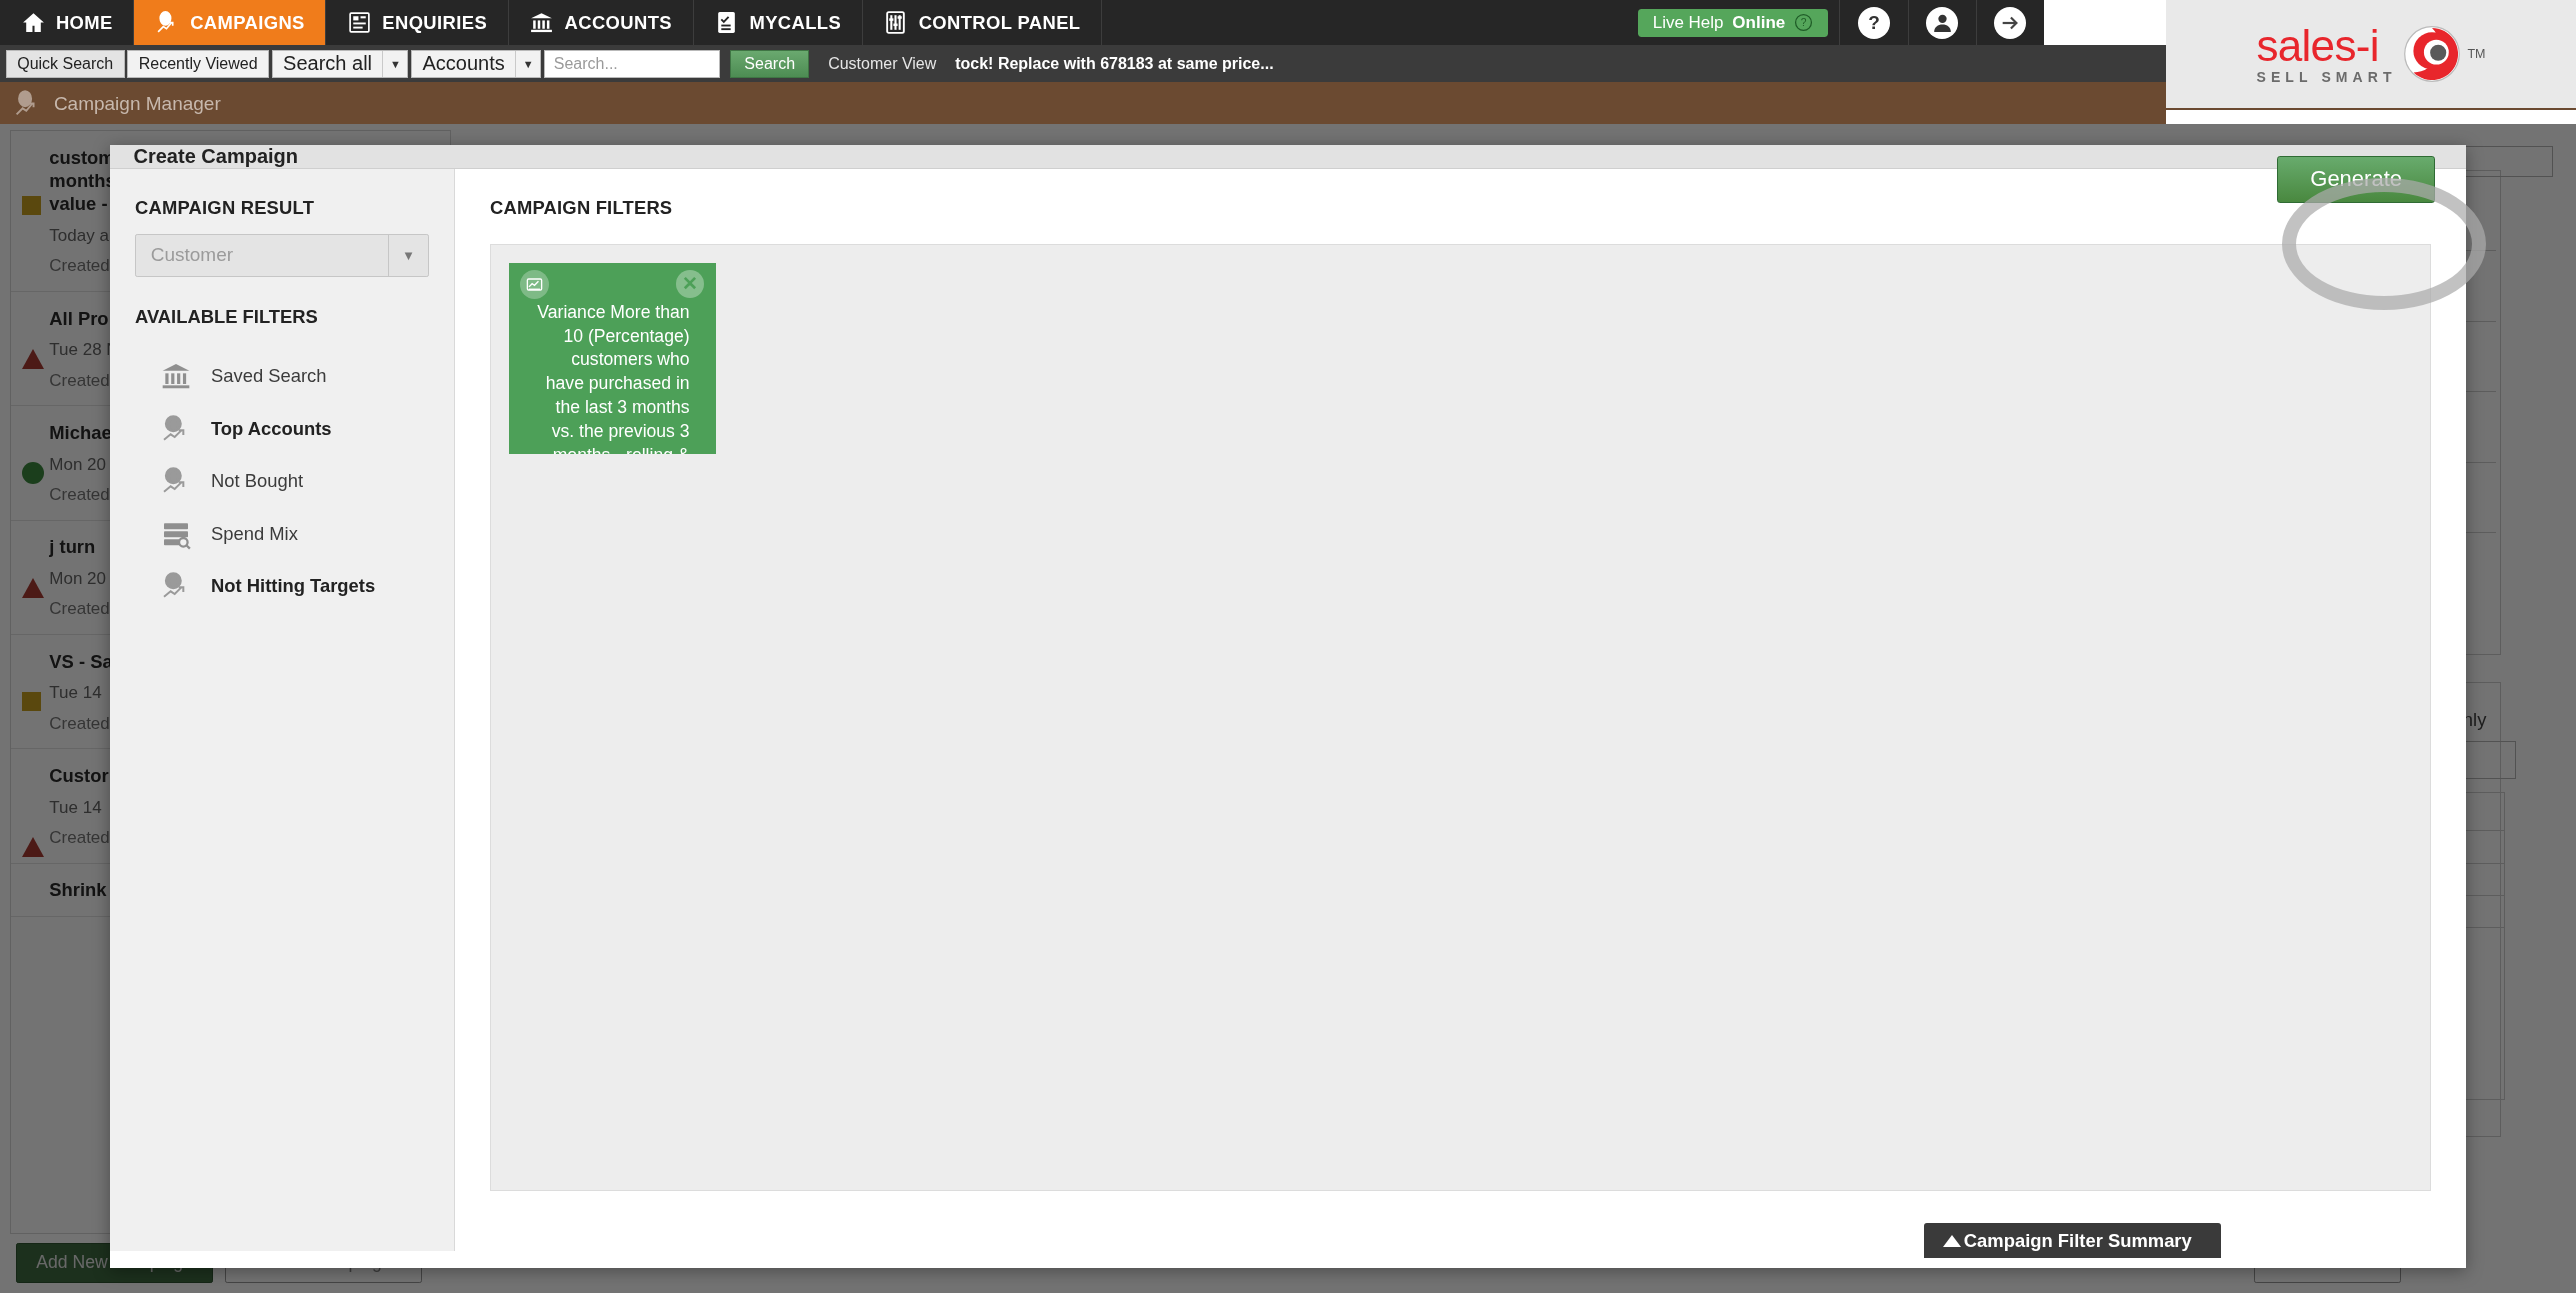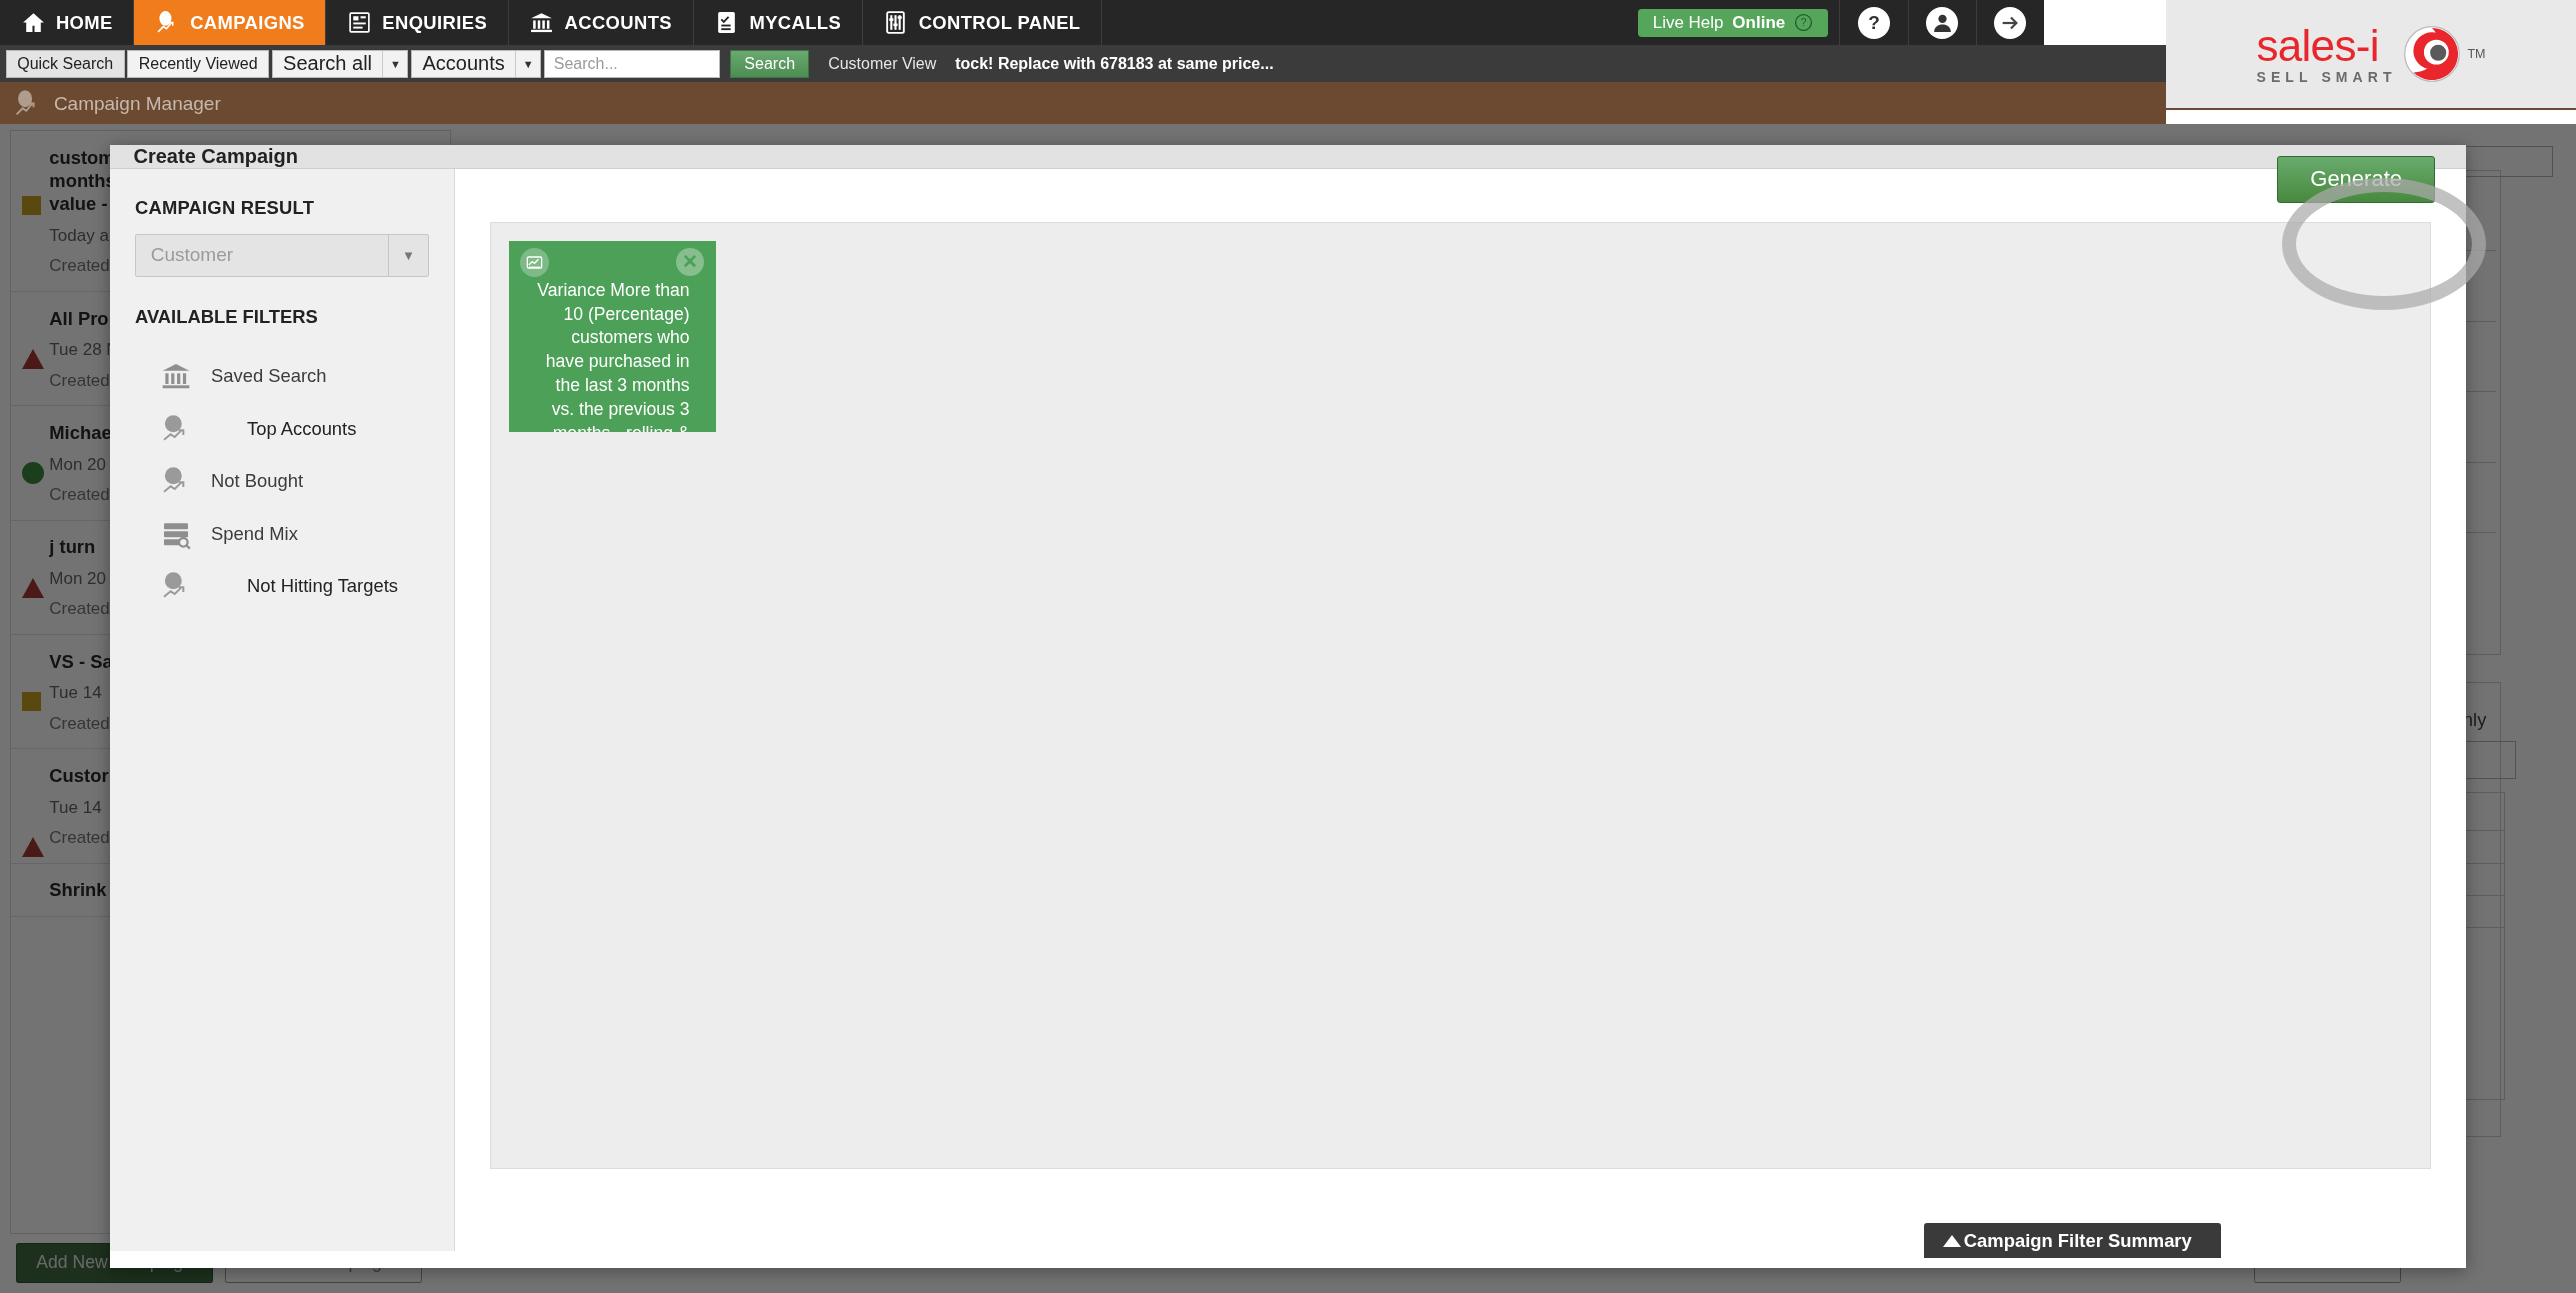--- a/index.html
+++ b/index.html
@@ -146,21 +146,21 @@
     margin-top:14.7px; height:43px; background:#e4e4e4; border:0.7px solid #c6c6c6;
     display:flex; align-items:center; border-radius:2.2px;
   }
   .select-box .val { flex:1; padding-left:14.7px; font-size:19px; color:#9b9b9b; }
   .select-box .car { width:40px; height:100%; border-left:0.7px solid #c6c6c6; display:flex; align-items:center; justify-content:center; font-size:13.2px; color:#777; }
   .filters-label { margin-top:29px; font-size:18.4px; font-weight:bold; color:#222; }
   .filter-list { margin-top:22px; }
   .filter-item { display:flex; align-items:center; gap:19px; padding:10.3px 0 10.3px 25px; }
   .filter-ico { width:32px; height:32px; flex:0 0 32px; }
   .filter-name { font-size:18.4px; color:#3b3b3b; }
-  .filter-name.bold { font-weight:normal; color:#222;margin-left:36px; }
+  .filter-name.bold { font-weight:bold; color:#222; }
 
   .modal-right { flex:1; padding:28px 35px 0 35px; position:relative; }
   .cf-head { display:flex; align-items:flex-start; justify-content:space-between; }
   .cf-title { font-size:18.4px; font-weight:bold; color:#222; letter-spacing:0.2px; }
   .gen-btn {
     background: linear-gradient(#68ab6d,#49883f); color:#fff; font-size:22px;
     padding:9.5px 32px; border:1.5px solid #2f6b34; border-radius:2.9px;
     position:absolute; right:31px; top:-13.2px;
   }
   .canvas {
@@ -479,20 +479,23 @@
                 <text x="10" y="11" font-size="8" text-anchor="middle" fill="#fff" font-family="serif">$</text>
                 <path d="M3 20l5-4 3 2 5-5"></path>
                 <path d="M14 13h3.5v3.5"></path>
               </svg>
             <span class="filter-name bold">Not Hitting Targets</span>
           </div>
         </div>
       </div>
 
       <div class="modal-right">
+        <div class="cf-head">
+          <div class="cf-title">CAMPAIGN FILTERS</div>
+        </div>
         <div class="gen-btn">Generate</div>
 
         <div class="canvas">
           <div class="fcard">
             <div class="fcard-top">
               <div class="fc-ico">
                 <svg width="19" height="19" viewBox="0 0 24 24" fill="none" stroke="#ffffff" stroke-width="1.7">
                     <rect x="3" y="5" width="18" height="14" rx="1.5"></rect>
                     <path d="M5 15l4-4 3 2 5-5"></path>
                     <path d="M5 18h14"></path>

